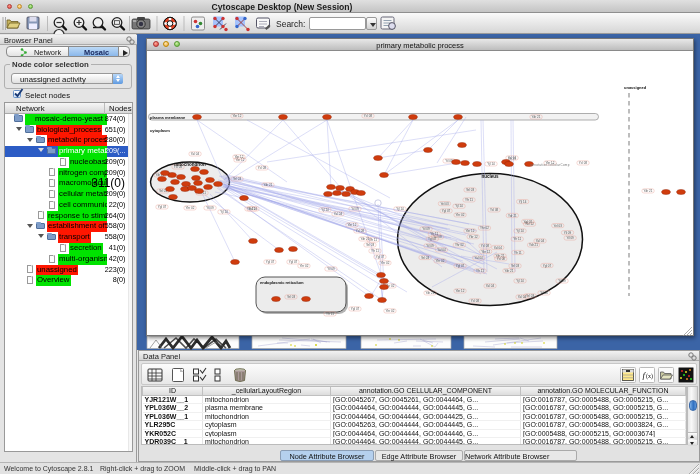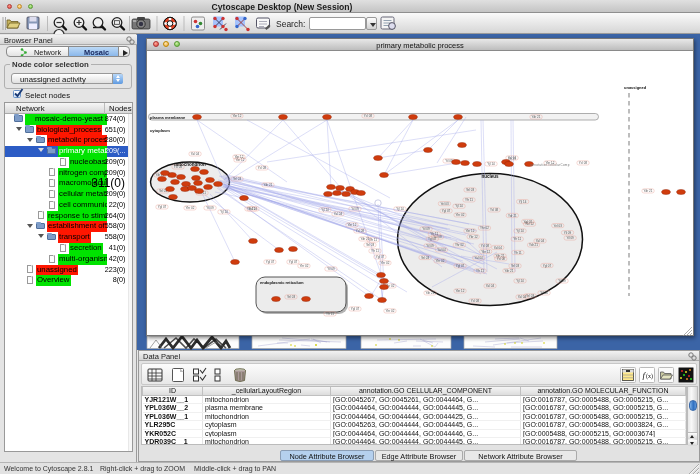--- a/index.html
+++ b/index.html
@@ -701,21 +701,21 @@
       <div class="abs" style="left:2px;top:1.5px;width:0;height:0;border-left:2.5px solid transparent;border-right:2.5px solid transparent;border-bottom:3.5px solid #222"></div>
     </div>
     <div class="abs" style="left:0px;top:52.5px;width:9px;height:6.5px;background:linear-gradient(#fdfdfd,#d8d8d8)">
       <div class="abs" style="left:2px;top:2px;width:0;height:0;border-left:2.5px solid transparent;border-right:2.5px solid transparent;border-top:3.5px solid #222"></div>
     </div>
   </div>
 
   <div class="abs" style="left:140px;top:97px;width:300px;height:12px"></div>
   <div class="abs" style="left:141px;top:98.5px;width:94px;height:11px;background:#b5d0ee;border:1px solid #8a9db5;border-radius:2px;font-size:7.3px;text-align:center;line-height:11px;color:#111">Node Attribute Browser</div>
   <div class="abs" style="left:236px;top:98.5px;width:88px;height:11px;background:#e8e8e8;border:1px solid #aaa;border-radius:2px;font-size:7.3px;text-align:center;line-height:11px;color:#111">Edge Attribute Browser</div>
-  <div class="abs" style="left:325px;top:98.5px;width:113px;height:11px;background:#e8e8e8;border:1px solid #aaa;border-radius:2px;font-size:7.3px;text-align:center;line-height:11px;color:#111">Network Attribute Browser</div>
+  <div class="abs" style="left:325px;top:98.5px;width:113px;height:11px;background:#e8e8e8;border:1px solid #aaa;border-radius:2px;font-size:7.3px;line-height:11px;color:#111">Network Attribute Browser</div>
 </div>
 
 <div class="abs" style="left:0;top:462px;width:700px;height:12px;background:#e2e2e2;border-top:1px solid #b5b5b5">
   <span style="position:absolute;left:4px;top:2px;font-size:7px;color:#333">Welcome to Cytoscape 2.8.1</span>
   <span style="position:absolute;left:100px;top:2px;font-size:7px;color:#333">Right-click + drag to ZOOM</span>
   <span style="position:absolute;left:194px;top:2px;font-size:7px;color:#333">Middle-click + drag to PAN</span>
   <svg class="abs" width="14" height="12" viewBox="0 0 14 12" style="left:686px;top:0">
     <path d="M13 1 L2 12 M13 5 L6 12 M13 9 L10 12" stroke="#aaa" stroke-width="1"></path>
     <path d="M13 2 L3 12 M13 6 L7 12 M13 10 L11 12" stroke="#fff" stroke-width="0.7"></path>
   </svg>

